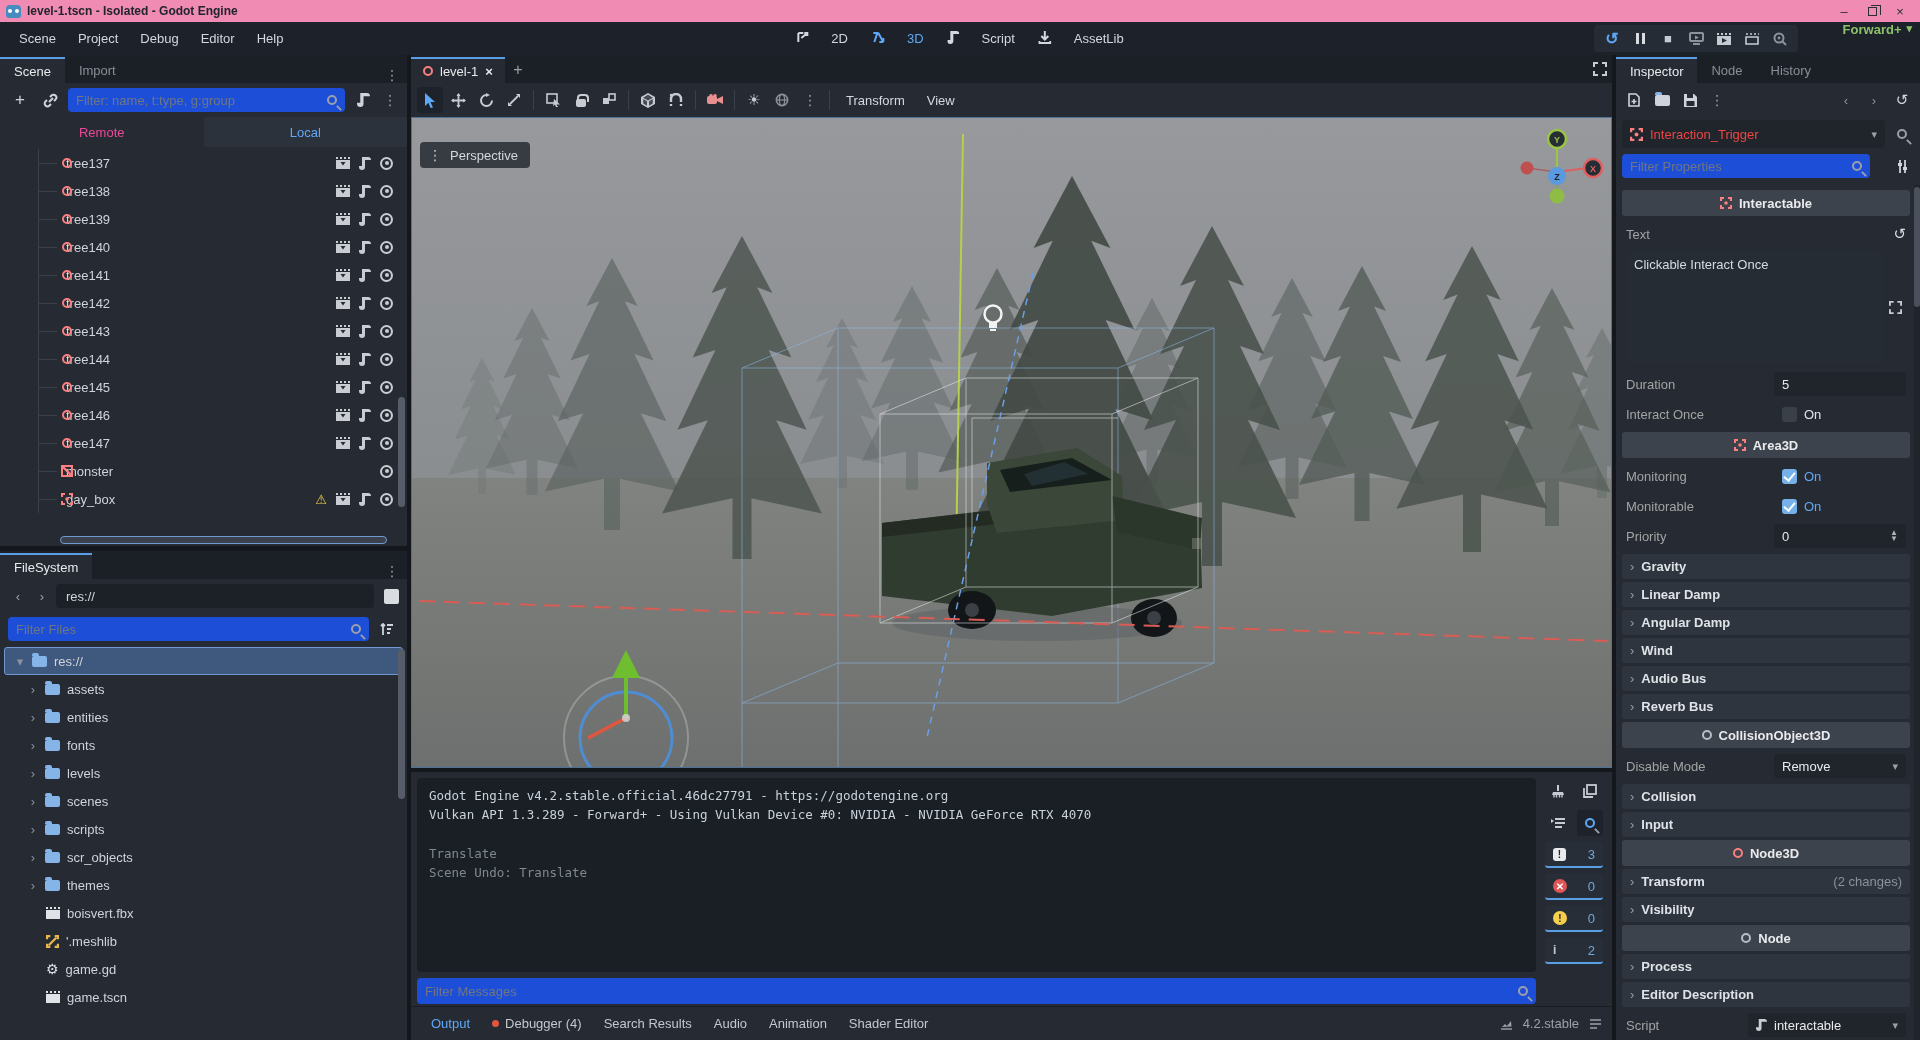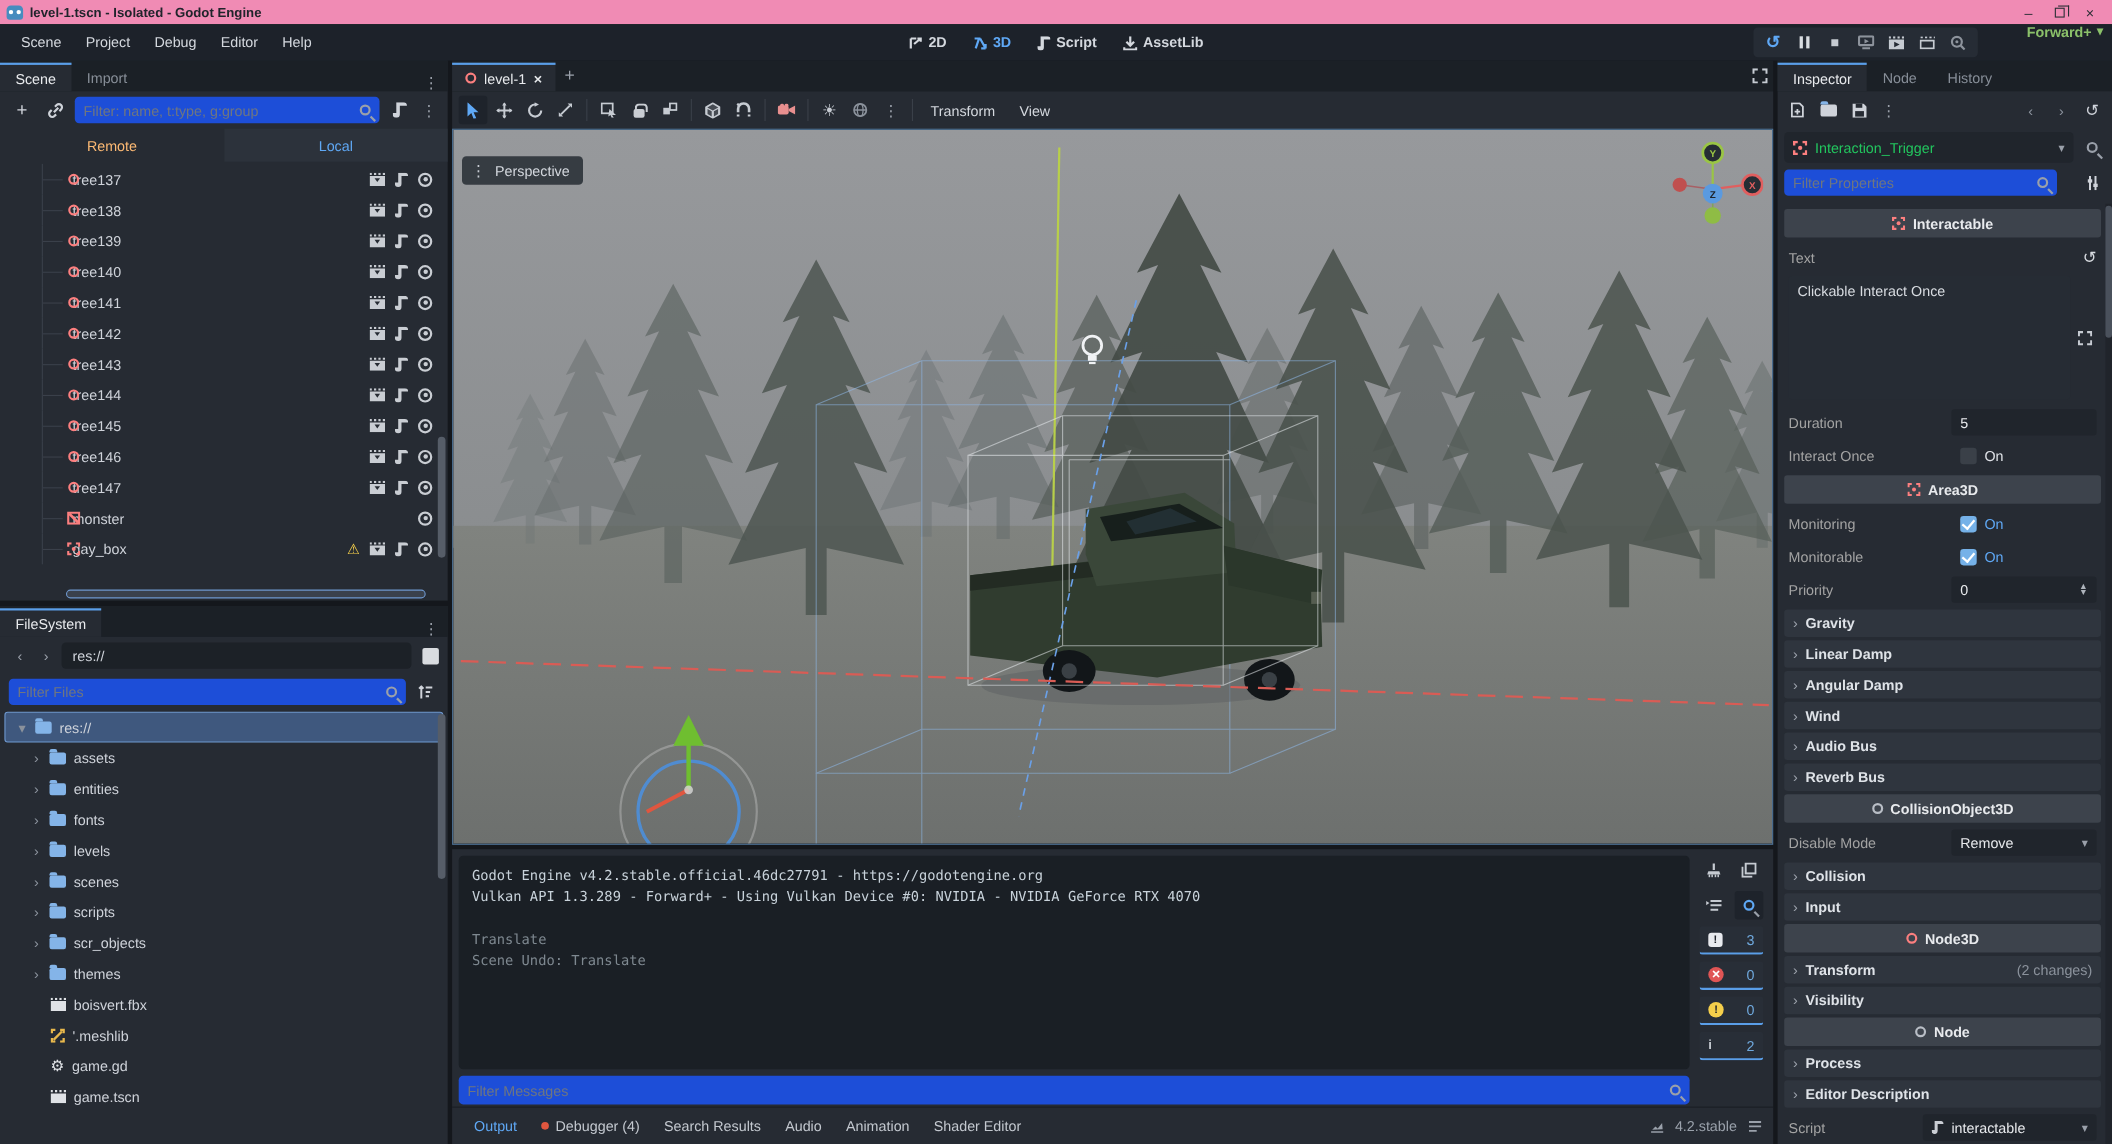--- a/index.html
+++ b/index.html
@@ -9,21 +9,21 @@
   .titlebar .gicon{width:15px;height:13px;background:#478cbf;border-radius:4px 4px 3px 3px;position:relative;margin-right:6px}
   .titlebar .gicon::before,.titlebar .gicon::after{content:"";position:absolute;top:4px;width:4px;height:4px;border-radius:50%;background:#fff}
   .titlebar .gicon::before{left:2px}.titlebar .gicon::after{right:2px}
   .titlebar .wtitle{font-size:12px;font-weight:bold;flex:1}
   .winbtn{width:28px;height:20px;display:flex;align-items:center;justify-content:center;color:#2a2e35;font-size:13px}
   .winbtn .restore{width:9px;height:9px;border:1px solid #2a2e35;position:relative}
   .winbtn .restore::before{content:"";position:absolute;top:-3px;left:2px;width:9px;height:9px;border:1px solid #2a2e35;border-bottom:none;border-left:none}
   .menubar{height:33px;background:#1d222a;display:flex;align-items:center;padding:0 8px;position:relative}
   .menu-item{padding:0 11px;height:100%;display:flex;align-items:center;color:#d4d8de}
   .workspaces{position:absolute;left:50%;transform:translateX(-50%);display:flex;gap:8px;align-items:center;height:100%}
-  .ws{display:flex;align-items:flex-end;gap:5px;padding:0 8px;color:#d4d8de;font-weight:bold}
+  .ws{display:flex;align-items:flex-start;gap:22px;padding:0 8px;color:#d4d8de;font-weight:normal}
   .ws.active{color:#5fa8f5}
   .playbar{position:absolute;right:122px;top:3px;height:27px;background:#262c35;border-radius:4px;display:flex;align-items:center;padding:0 6px;gap:4px}
   .pbtn{width:24px;height:24px;display:flex;align-items:center;justify-content:center;color:#c6cbd2}
   .pause-bars span{display:inline-block;width:3px;height:11px;background:#d9dde2;margin:0 1.5px}
   .renderer{position:absolute;right:8px;top:0;height:100%;display:flex;align-items:flex-start;gap:5px;color:#8bc16a;font-weight:bold}
   .app{display:grid;grid-template-columns:407px 1201px 304px;gap:4px;height:985px;background:#14171c}
   .panel{background:#262b33;display:flex;flex-direction:column;min-height:0}
   .leftcol{display:flex;flex-direction:column;gap:5px;min-height:0}
   .tabrow{height:28px;background:#1b2026;display:flex;align-items:flex-end;flex-shrink:0}
   .tab{height:26px;display:flex;align-items:center;gap:6px;padding:0 14px;color:#878e98}
@@ -31,21 +31,21 @@
   .tabrow .spacer{flex:1}
   .dots{color:#9aa0aa;font-size:14px;padding:0 8px}
   .toolrow{height:34px;display:flex;align-items:center;gap:6px;padding:0 8px;flex-shrink:0}
   .tbtn{width:24px;height:24px;display:flex;align-items:center;justify-content:center;color:#cfd3da;flex-shrink:0}
   .filter{flex:1;height:24px;background:#1d4ed8;border-radius:4px;display:flex;align-items:center;padding:0 8px;gap:6px;min-width:0}
   .filter input{flex:1;background:none;border:none;outline:none;color:#cfd3da;font-family:inherit;font-size:13px;min-width:0}
   .filter input::placeholder{color:#6f7680}
   .icon-search{width:10px;height:10px;border:2px solid #9aa0aa;border-radius:50%;position:relative;display:inline-block;flex-shrink:0}
   .icon-search::after{content:"";position:absolute;width:2px;height:6px;background:#9aa0aa;transform:rotate(-45deg);left:9px;top:8px}
   .rl-row{height:30px;display:flex;flex-shrink:0}
-  .rl{flex:1;display:flex;align-items:center;justify-content:center;color:#fdba74}
+  .rl{flex:1;display:flex;align-items:center;justify-content:center;color:#ec4899}
   .rl.active{color:#5fa8f5;background:#2c323b}
   .tree{flex:1;position:relative;overflow:hidden;padding-top:2px}
   .trow{height:28px;display:flex;align-items:center;padding-left:30px;position:relative;gap:7px}
   .trow .guide{position:absolute;left:38px;top:0;bottom:0;width:22px;border-left:1px solid #3a404a}
   .trow .guide::after{content:"";position:absolute;top:50%;left:0;width:18px;border-top:1px solid #3a404a}
   .trow .lbl{color:#cfd3da;margin-left:36px}
   .trow .rspace{flex:1}
   .ricons{display:flex;align-items:center;gap:9px;padding-right:14px}
   .icon-node{width:10px;height:10px;border:2px solid #fc7f7f;border-radius:50%;position:absolute;left:62px;flex-shrink:0}
   .svgi{display:inline-block;vertical-align:middle;flex-shrink:0}
@@ -97,21 +97,21 @@
   .bottombar{height:34px;border-top:1px solid #1a1e24;display:flex;align-items:center;padding:0 10px;gap:2px;flex-shrink:0}
   .btab{padding:0 10px;color:#c3c8cf;display:flex;align-items:center;gap:6px;height:100%}
   .btab.active{color:#5fa8f5}
   .reddot{width:7px;height:7px;border-radius:50%;background:#e0563f}
   .bb-right{margin-left:auto;display:flex;align-items:center;gap:10px;color:#9aa1ab}
   .insp{display:flex;flex-direction:column;min-height:0}
   .insp-tool{height:34px;display:flex;align-items:center;gap:4px;padding:0 6px;flex-shrink:0}
   .insp-tool .gap{flex:1}
   .noderow{height:30px;display:flex;align-items:center;gap:5px;margin:2px 6px;flex-shrink:0}
   .nodesel{flex:1;height:28px;background:#20252c;border-radius:4px;display:flex;align-items:center;gap:7px;padding:0 8px;min-width:0}
-  .nodesel .nm{flex:1;color:#22c55e;white-space:nowrap;overflow:hidden}
+  .nodesel .nm{flex:1;color:#ef4444;white-space:nowrap;overflow:hidden}
   .chevd{color:#9aa0aa;font-size:11px}
   .proprow-filter{height:30px;display:flex;align-items:center;gap:20px;margin:0 6px 4px 6px;flex-shrink:0}
   .insp-scroll{flex:1;position:relative;overflow:hidden;padding:2px 8px 0 4px}
   .cat{height:26px;background:#3d434c;border-radius:3px;margin:3px 2px;display:flex;align-items:center;justify-content:center;gap:7px;font-weight:bold;color:#e8eaed}
   .prow{height:30px;display:flex;align-items:center;padding:0 6px;gap:6px}
   .plabel{flex:1;color:#a3a3a3;white-space:nowrap;overflow:hidden}
   .pval{width:132px;height:24px;background:#20252c;border-radius:3px;display:flex;align-items:center;padding:0 8px;color:#e8eaed;gap:7px}
   .pval.naked{background:none}
   .revert{color:#d7dbe0;font-size:15px}
   .textblock{display:flex;margin:2px 6px 6px 6px;gap:2px}

